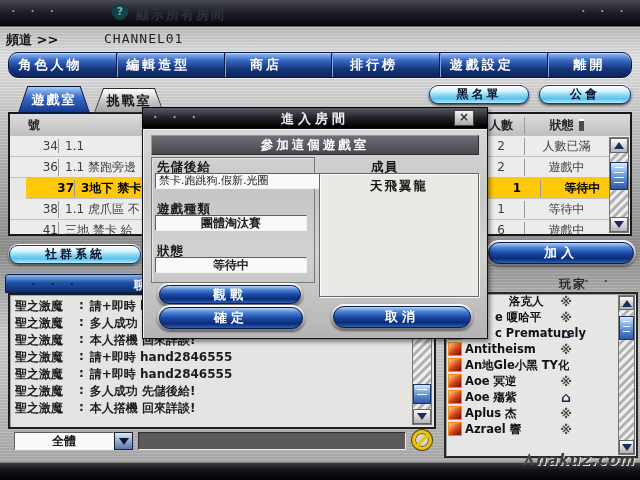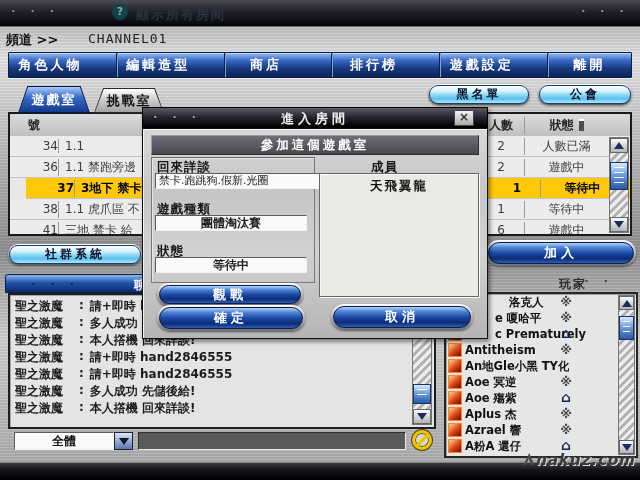--- a/index.html
+++ b/index.html
@@ -12,24 +12,24 @@
   .topbar{position:absolute;left:0;top:0;width:640px;height:26px;
     background:linear-gradient(180deg,#4a4a54 0%,#202028 45%,#05050a 100%);border-bottom:1px solid #666;}
   .dots{font:bold 11px "DejaVu Sans Mono",monospace;letter-spacing:3px;}
   .topbar .dl{position:absolute;left:10px;top:5px;color:#9a9aa2;}
   .topbar .dr{position:absolute;right:12px;top:5px;color:#9a9aa2;}
   .helpicon{position:absolute;left:112px;top:4px;width:16px;height:16px;border-radius:50%;
     background:#12424a;color:#8fa8ac;font:bold 11px/16px "DejaVu Sans",sans-serif;text-align:center;}
   .helptext{position:absolute;left:136px;top:6px;color:#2b333f;font:bold 13px "DejaVu Sans",sans-serif;letter-spacing:2px;}
   
   .chlabel{position:absolute;left:6px;top:31px;font:bold 13px "DejaVu Sans",sans-serif;color:#111;}
-  .chvalue{position:absolute;left:88px;top:31px;font:13px "DejaVu Sans Mono",monospace;color:#222;letter-spacing:1px;}
+  .chvalue{position:absolute;left:104px;top:31px;font:13px "DejaVu Sans Mono",monospace;color:#222;letter-spacing:1px;}
   
   .menubar{position:absolute;left:8px;top:52px;width:622px;height:24px;display:flex;
-    border:1px solid #0a1c48;border-radius:1px;
+    border:1px solid #0a1c48;border-radius:10px;
     background:linear-gradient(180deg,#9cc0f0 0%,#3a6ac6 30%,#16377e 65%,#0d2458 100%);
     box-shadow:0 1px 0 #eee, inset 0 1px 0 #bcd6f8;gap:24px;}
   .menu-item{flex:1;display:flex;align-items:center;justify-content:center;
     color:#fff;font:bold 13px "DejaVu Sans",sans-serif;letter-spacing:3px;cursor:pointer;}
   .menu-item + .menu-item{border-left:1px solid #0a1c44;box-shadow:inset 1px 0 0 #7aa4e0;}
   
   .tab{position:absolute;text-align:center;}
   .tab .tin{position:absolute;inset:1px;display:flex;align-items:center;justify-content:center;
     font:bold 13px "DejaVu Sans",sans-serif;letter-spacing:2px;}
   .tab,.tab .tin{clip-path:polygon(13% 0,87% 0,100% 100%,0 100%);}
@@ -109,21 +109,21 @@
     border:1px solid;border-color:#2e2e2e #e8e8e8 #e8e8e8 #2e2e2e;box-sizing:border-box;cursor:text;}
   .mute{position:absolute;left:412px;top:430px;width:20px;height:20px;border-radius:50%;cursor:pointer;
     border:3px solid #edc400;box-sizing:border-box;background:#d8d8d4;
     box-shadow:0 0 0 1px #55481a, inset 0 0 0 1px #6a5a20;}
   .mute::after{content:"";position:absolute;left:-1px;top:6px;width:16px;height:3px;background:#edc400;transform:rotate(-45deg);}
   
   .pl-title{position:absolute;left:516px;top:276px;font:bold 12px "DejaVu Sans",sans-serif;color:#2a2a2a;letter-spacing:2px;margin-left:43px;}
   .pl-dots{position:absolute;left:564px;top:275px;color:#3a3a3a;}
   .pl-panel{position:absolute;left:444px;top:292px;width:194px;height:166px;
     border:2px solid #262626;background:#e6e6e4;box-sizing:border-box;overflow:hidden;box-shadow:inset 1px 1px 0 #a0a0a0;}
-  .prow{position:relative;height:16px;display:flex;align-items:center;padding-left:2px;cursor:pointer;
+  .prow{position:relative;height:16px;display:flex;align-items:flex-start;padding-left:2px;cursor:pointer;
     font:bold 11.5px "DejaVu Sans",sans-serif;color:#111;}
   .avatar{width:12px;height:12px;margin-right:3px;flex:none;border:1px solid #f08a20;box-sizing:content-box;
     background:linear-gradient(140deg,#f6bc7c 10%,#dd4a1e 50%,#8a1406 90%);}
   .pname{white-space:nowrap;overflow:hidden;max-width:104px;}
   .prow.pad1 .pname{padding-left:44px;}
   .prow.pad2 .pname{padding-left:30px;}
   .picon{position:absolute;left:112px;top:0;width:16px;height:16px;text-align:center;}
   .picon.wand::before{content:"※";font:bold 12px/16px "DejaVu Sans",sans-serif;color:#4a4a4a;}
   .picon.house::before{content:"⌂";font:bold 14px/15px "DejaVu Sans",sans-serif;color:#15264e;}
   .pl-sb{right:1px;top:1px;bottom:1px;width:17px;}
@@ -375,25 +375,20 @@
         <div class="prow">
           <span class="avatar"></span>
           <span class="pname">Aplus 杰</span>
           <span class="picon wand"></span>
         </div>
         <div class="prow">
           <span class="avatar"></span>
           <span class="pname">Azrael 響</span>
           <span class="picon wand"></span>
         </div>
-        <div class="prow">
-          <span class="avatar"></span>
-          <span class="pname">A粉A 還仔</span>
-          <span class="picon house"></span>
-        </div>
       </div>
     <div class="sb pl-sb">
       <div class="sb-btn sb-up" style="height:14px;">
           <span class="tri-u"></span>
         </div>
       <div class="sb-thumb" style="top:20px;height:24px;"></div>
       <div class="sb-btn sb-dn" style="height:14px;">
           <span class="tri-d"></span>
         </div>
     </div>
@@ -405,21 +400,21 @@
   <div class="dialog">
     <div class="dlg-title">
       <span class="dots">· · ·</span>
       <span class="dtext">進入房間</span>
       <span class="dlg-close">×</span>
     </div>
     <div class="dlg-body">
       <div class="dlg-band">參加這個遊戲室</div>
       <div class="dlg-group"></div>
 
-      <span class="dlg-label" style="left:14px;top:30px;">回來詳談</span>
+      <span class="dlg-label" style="left:14px;top:30px;">先儲後給</span>
       <div class="field dlg-field" style="left:12px;top:44px;width:168px;padding-left:3px;">禁卡.跑跳狗.假新.光圈</div>
 
       <span class="dlg-label" style="left:14px;top:72px;">遊戲種類</span>
       <div class="field dlg-field center" style="left:12px;top:86px;width:152px;">團體淘汰賽</div>
 
       <span class="dlg-label" style="left:14px;top:114px;">狀態</span>
       <div class="field dlg-field center" style="left:12px;top:128px;width:152px;">等待中</div>
 
       <span class="dlg-label" style="left:228px;top:30px;">成員</span>
       <div class="member-box">天飛翼龍</div>

